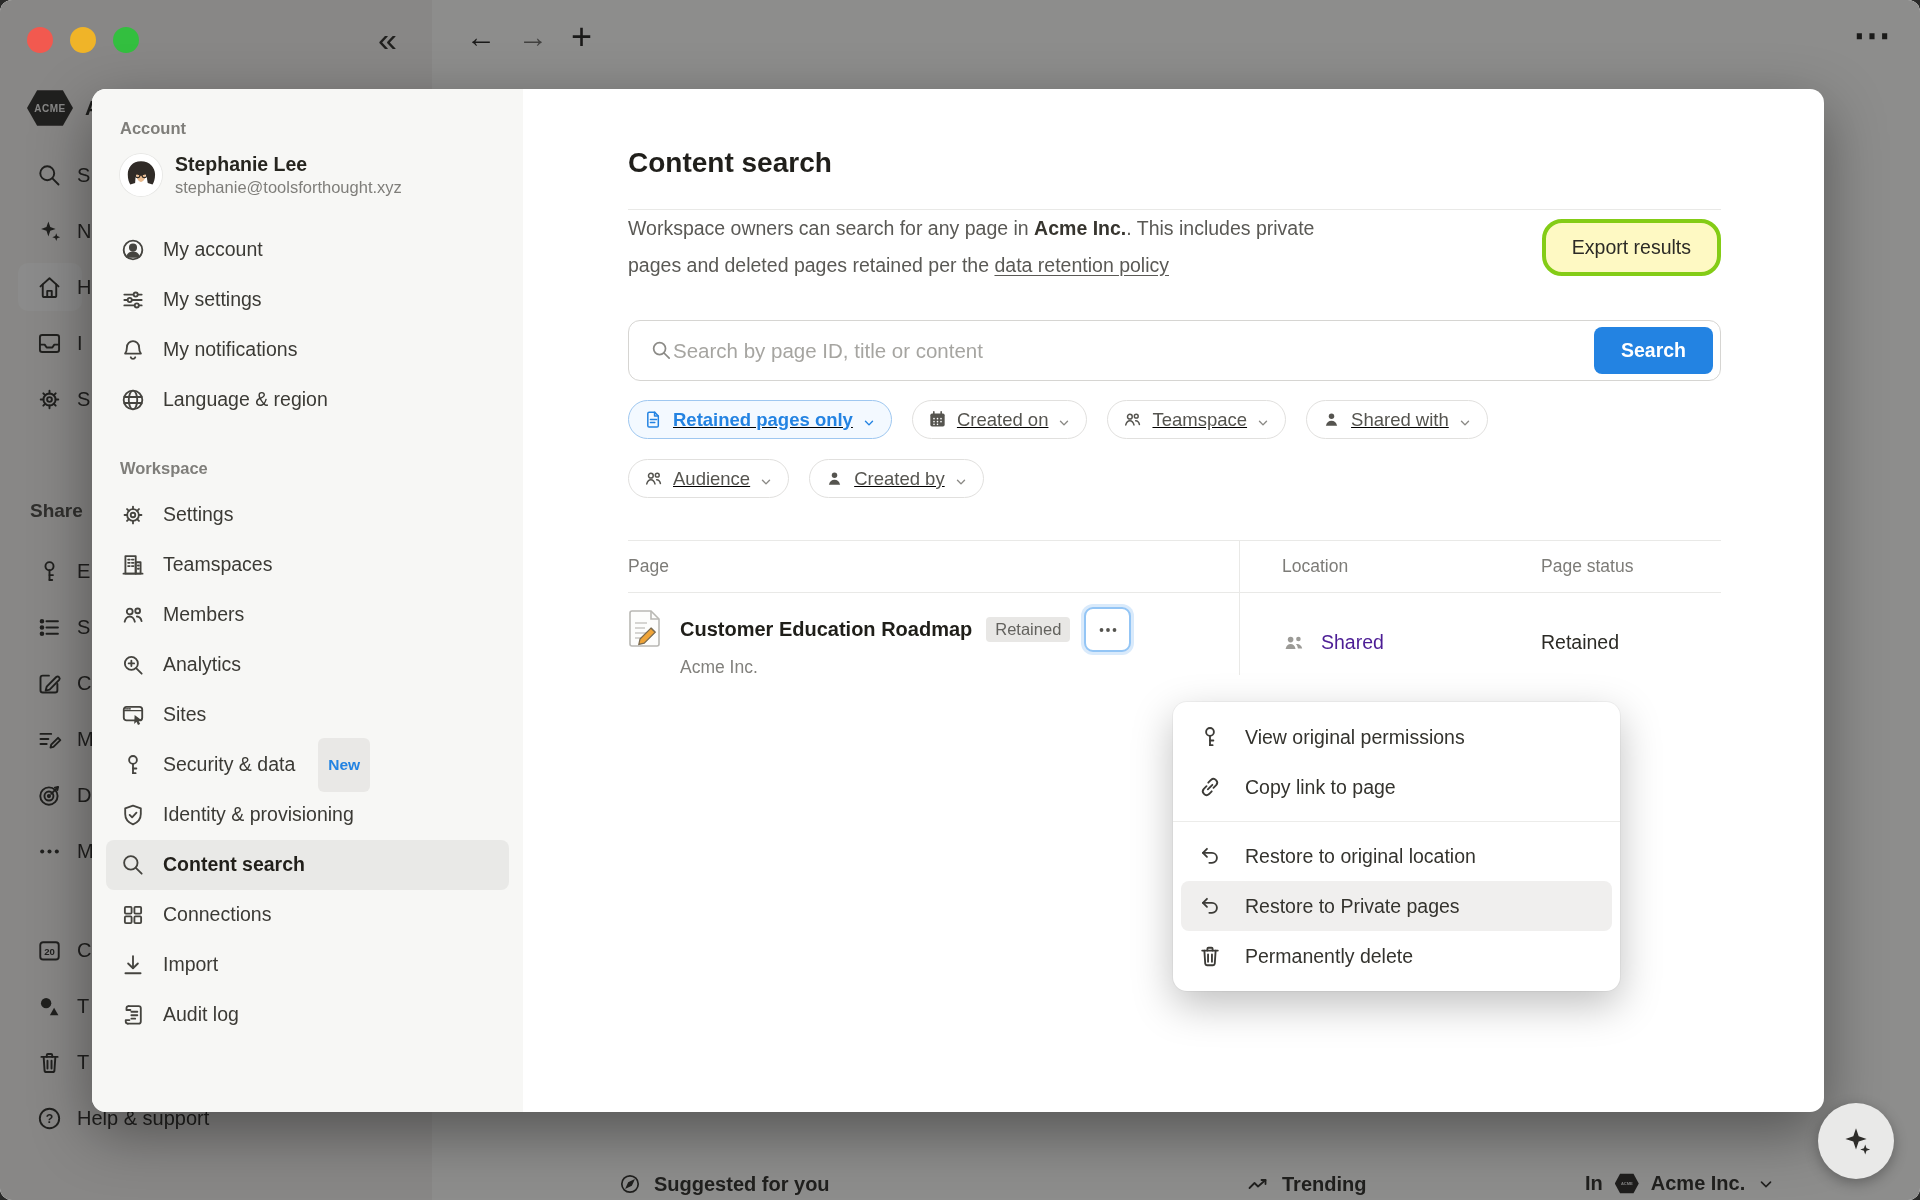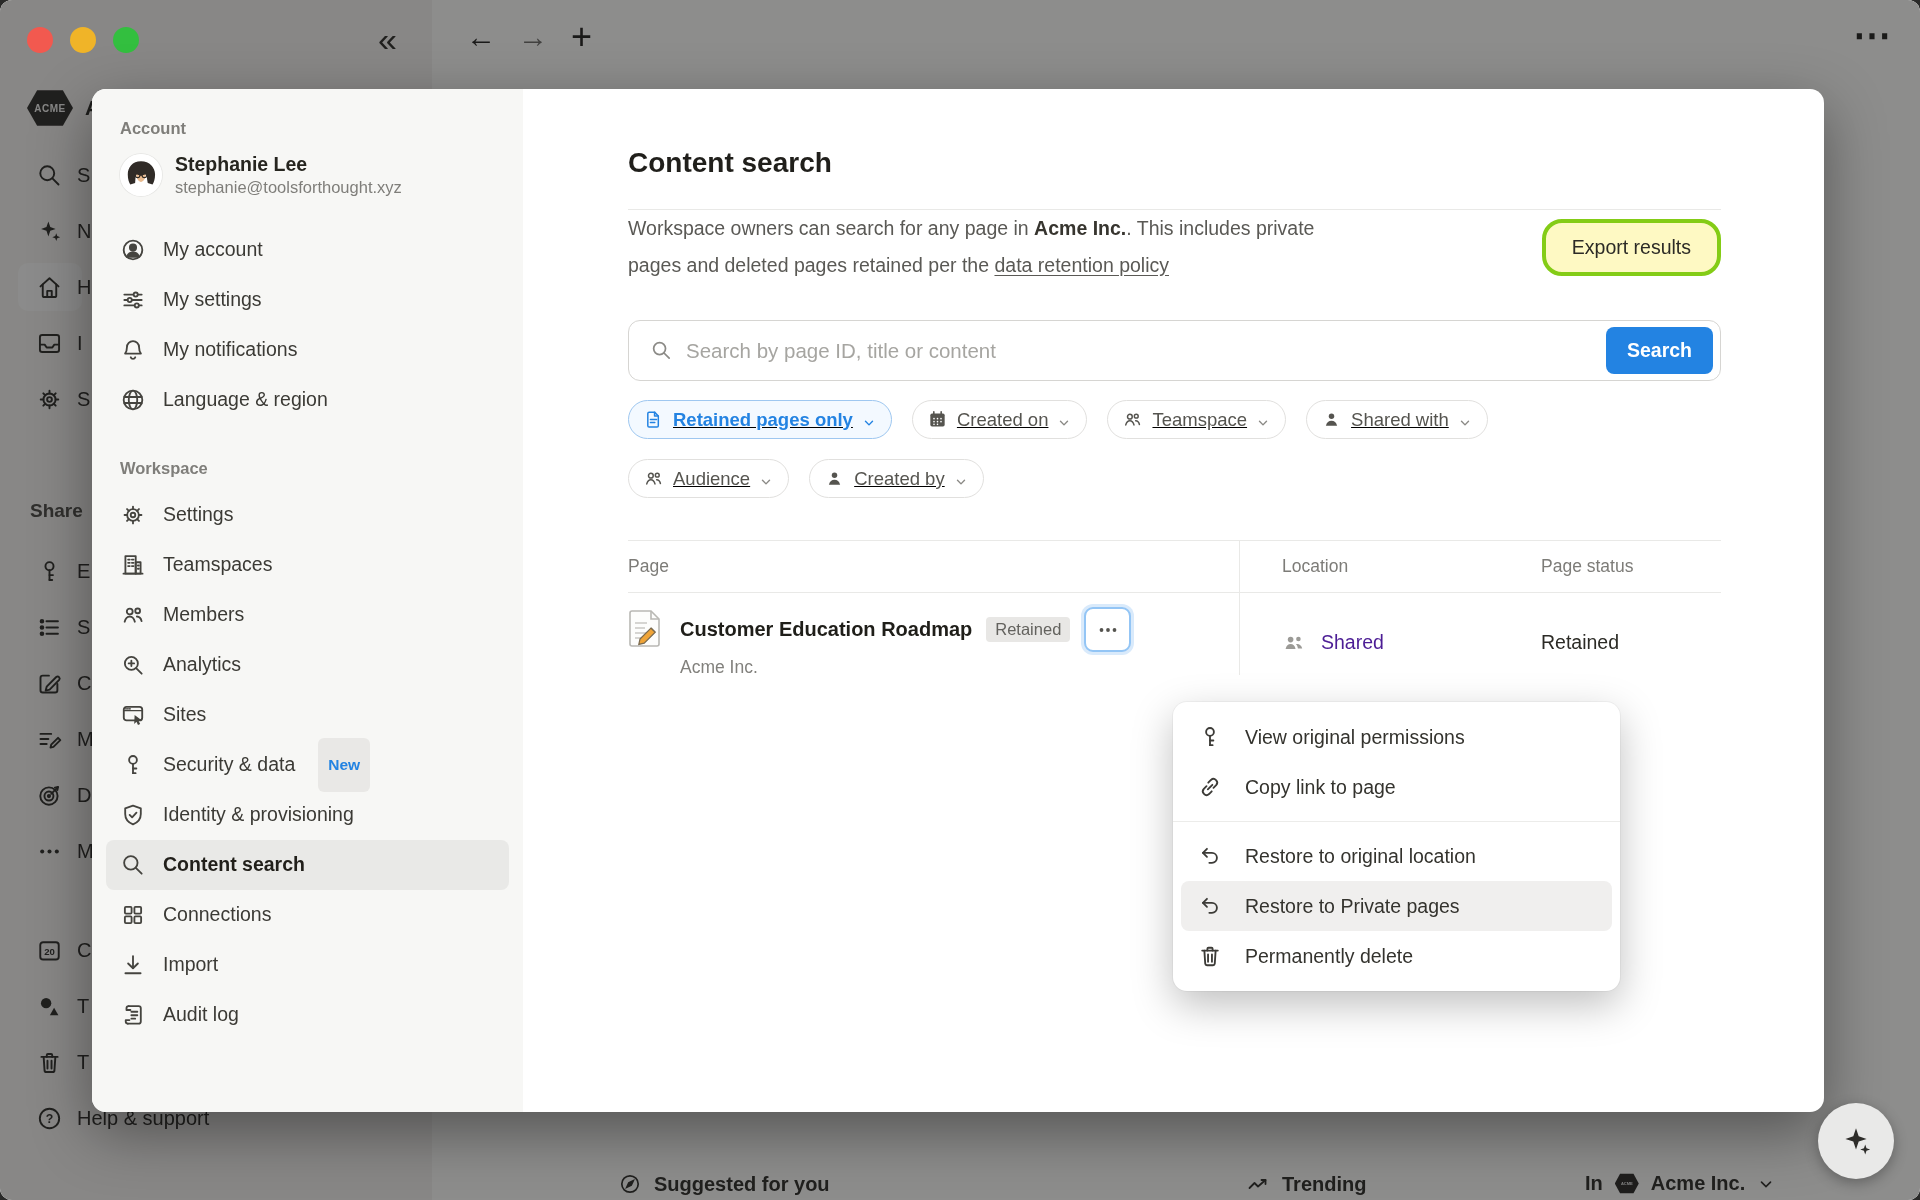--- a/index.html
+++ b/index.html
@@ -44,26 +44,26 @@
   .gap-acct { height:16px; }
 
   .dcontent { flex:1; padding:0 103px 0 105px; position:relative; }
   .page-title { margin-top:58px; font-size:28px; font-weight:700; color:#201f1b; }
   .hr { border-top:1px solid #e9e9e7; margin-top:30px; }
   .desc-row { display:flex; justify-content:space-between; align-items:center; }
   .desc { width:710px; font-size:19.5px; line-height:37px; color:#5a5955; }
   .desc b { color:#37352f; }
   .desc a { color:#5a5955; text-decoration:underline; text-underline-offset:3px; cursor:pointer; }
   .btn-export { background:#fef9c3; border:4px solid #84cc16; border-radius:20px; font-size:19.5px; color:#2c2b26; padding:13px 26px; font-family:inherit; cursor:pointer; }
-  .searchbar { margin-top:36px; height:61px; border:1px solid #d6d5d2; border-radius:12px; display:flex; align-items:center; padding:0 7px 0 21px; gap:13px; }
+  .searchbar { margin-top:36px; height:61px; border:1px solid #d6d5d2; border-radius:12px; display:flex; align-items:center; padding:0 7px 0 21px; }
   .searchbar .ic { width:23px; height:23px; color:#8b8a86; flex:0 0 auto; }
   .searchbar .ic svg{ width:100%; height:100%; }
   .searchbar input { flex:1; border:none; outline:none; font-size:20.5px; font-family:inherit; color:#26251f; background:transparent; }
   .searchbar input::placeholder { color:#a6a5a1; }
-  .btn-search { background:#2383e2; color:#fff; border:none; border-radius:8px; font-size:19.5px; font-weight:700; padding:12px 21px; font-family:inherit; cursor:pointer; }
+  .btn-search { background:#2383e2; color:#fff; border:none; border-radius:8px; font-size:19.5px; font-weight:700; padding:12px 27px; font-family:inherit; cursor:pointer; }
   .chips { display:flex; gap:20px; margin-top:19px; flex-wrap:wrap;text-decoration:underline; }
   .chips + .chips { margin-top:20px; }
   .chip { height:39px; display:flex; align-items:center; gap:9px; border:1px solid #e1e0de; background:#fff; border-radius:20px; padding:0 15px 0 14px; font-size:18.5px; color:#55544f; cursor:pointer; }
   .chip .ic { width:21px; height:21px; color:#55544f; }
   .chip .ic svg{ width:100%; height:100%; }
   .chip .chev { width:14px; height:14px; color:#8b8a86; }
   .chip .chev svg{ width:100%; height:100%; }
   .chip.active { border-color:#9ec7f0; background:#f3f9ff; color:#2383e2; font-weight:600; }
   .chip.active .ic, .chip.active .chev { color:#2383e2; }
 

